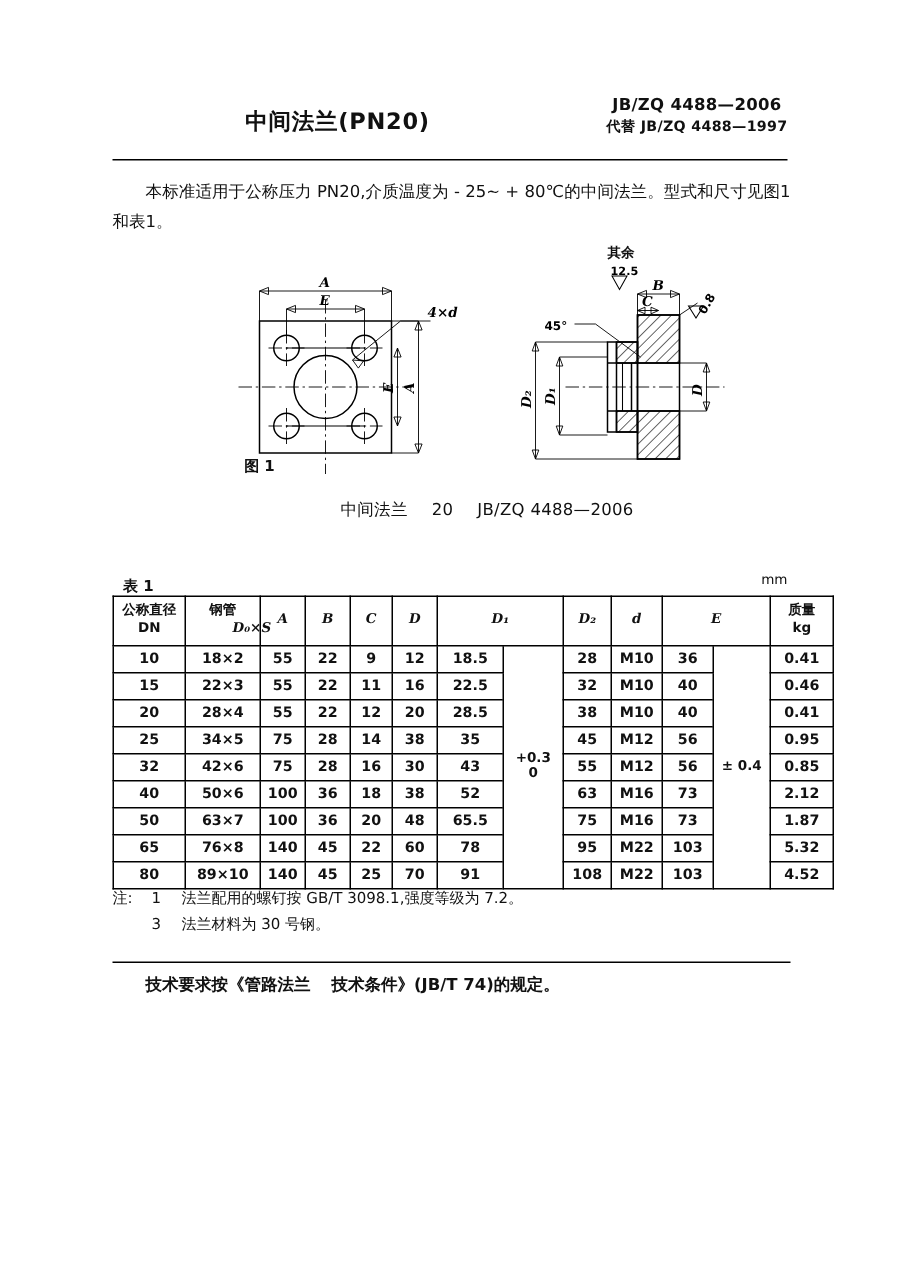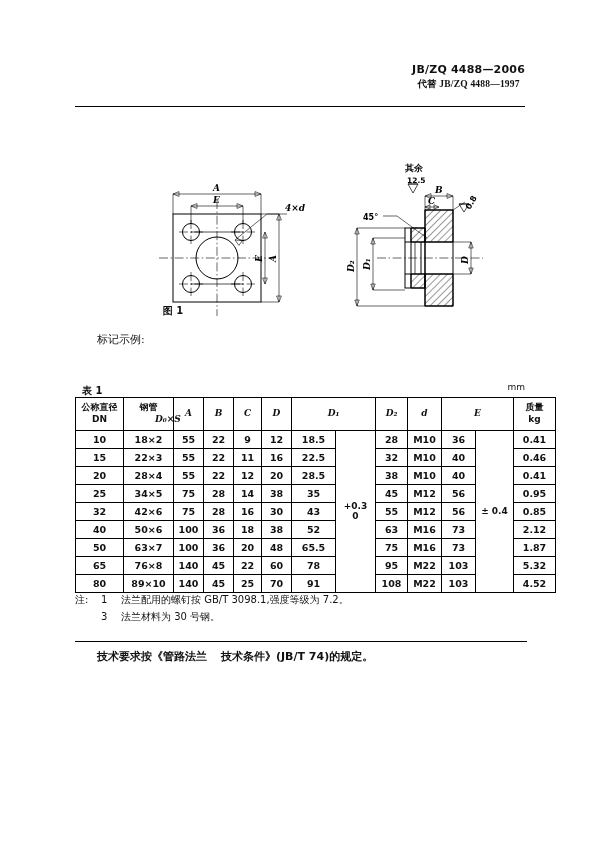--- a/index.html
+++ b/index.html
@@ -34,21 +34,21 @@
     font-weight: bold;
     letter-spacing: 0.5px;
   }
   .std-codes {
     position: absolute;
     right: 0; top: 0;
     text-align: center;
     line-height: 1.45;
   }
   .std-code-main { font-size: 11px; font-weight: bold; letter-spacing: .2px;}
-  .std-code-sub  { font-size: 9.5px; font-weight: bold; letter-spacing: .2px; font-family: Liberation Serif, serif;}
+  .std-code-sub  { font-size: 9.5px; font-weight: bold; letter-spacing: .2px;}
   .header-rule {
     position: absolute;
     left: 75px; top: 106px;
     width: 450px;
     border-top: 1.6px solid #000;
   }
 
   
   .intro {
     position: absolute;
@@ -181,27 +181,29 @@
   }
   .tech-req .ind { display:inline-block; width: 22px; }
   .tech-req .gap { display:inline-block; width: 14px; }
 </style>
 </head>
 <body>
 
 <div class="page">
 
   <div class="header">
+    <div class="doc-title">中间法兰(PN20)</div>
     <div class="std-codes">
       <div class="std-code-main">JB/ZQ 4488—2006</div>
       <div class="std-code-sub">代替 JB/ZQ 4488—1997</div>
     </div>
   </div>
   <div class="header-rule"></div>
 
+  <div class="intro"><span class="ind"></span><span>本标准适用于公称压力 PN20,介质温度为 - 25~ + 80℃的中间法兰。型式和尺寸见图1和表1。</span></div>
 
   <div class="figure-zone">
 
     <div class="rough-note">
       <span>其余</span>
       <svg width="26" height="20" style="vertical-align:-6px">
         <text x="2" y="8" class="lbl-s" style="font-size:7.5px">12.5</text>
         <path class="ln-t" d="M3,9 L13,9 M3,9 L8,18 L13,9 Z"></path>
       </svg>
     </div>
@@ -330,21 +332,21 @@
       <path class="dimln" d="M128,94 l-2.2,-6 h4.4 z" fill="#000"></path>
       <line class="dimln" x1="110" y1="62" x2="128" y2="62"></line>
       <line class="dimln" x1="110" y1="94" x2="128" y2="94"></line>
       <text x="125" y="84" class="lbl" transform="rotate(-90 125,84)">D</text>
     </svg>
 
     <div class="fig-caption"><span>图 1</span></div>
   </div>
 
   <div class="mark-block">
-    <div class="l1">标记示例:</div>
+    <div class="l3"><span>中间法兰</span><span class="gap"></span><span>20</span><span class="gap"></span><span>JB/ZQ 4488—2006</span></div>
   </div>
 
   <div class="tbl-caption">表 1</div>
   <div class="unit-mm">mm</div>
 
   <table class="main">
     <colgroup>
       <col style="width:48px">
         <col style="width:50px">
       <col style="width:30px">

